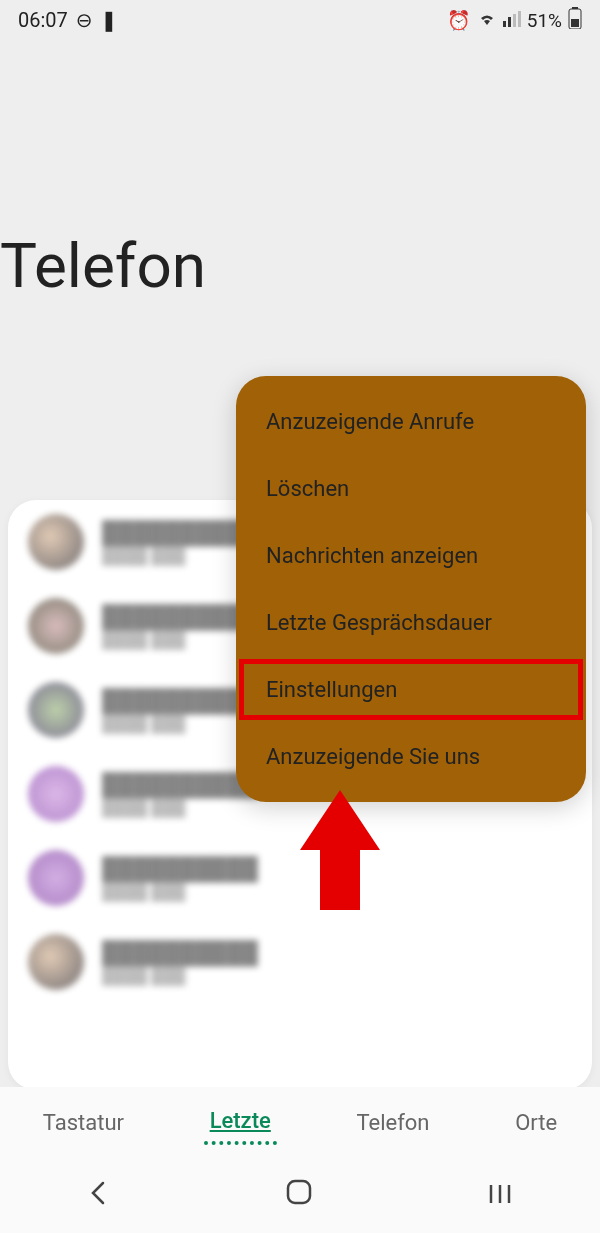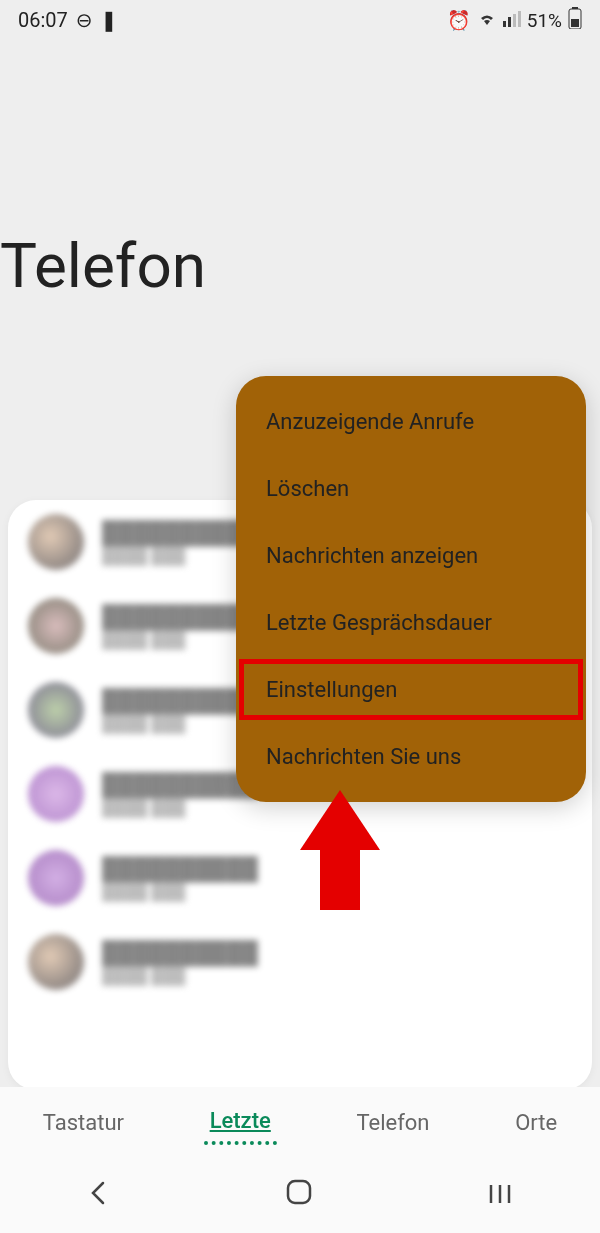--- a/index.html
+++ b/index.html
@@ -131,21 +131,21 @@
         </div>
       </div>
   </div>
 
   <div class="popup">
     <div class="popup-item">Anzuzeigende Anrufe</div>
     <div class="popup-item">Löschen</div>
     <div class="popup-item">Nachrichten anzeigen</div>
     <div class="popup-item">Letzte Gesprächsdauer</div>
     <div class="popup-item hl">Einstellungen</div>
-    <div class="popup-item">Nachrichten Sie uns</div>
+    <div class="popup-item">Anzuzeigende Sie uns</div>
   </div>
 
   <div class="arrow">
     <div class="head"></div>
     <div class="shaft"></div>
   </div>
 
   <div class="tabs">
     <div class="tab">Tastatur</div>
     <div class="tab active">Letzte</div>

